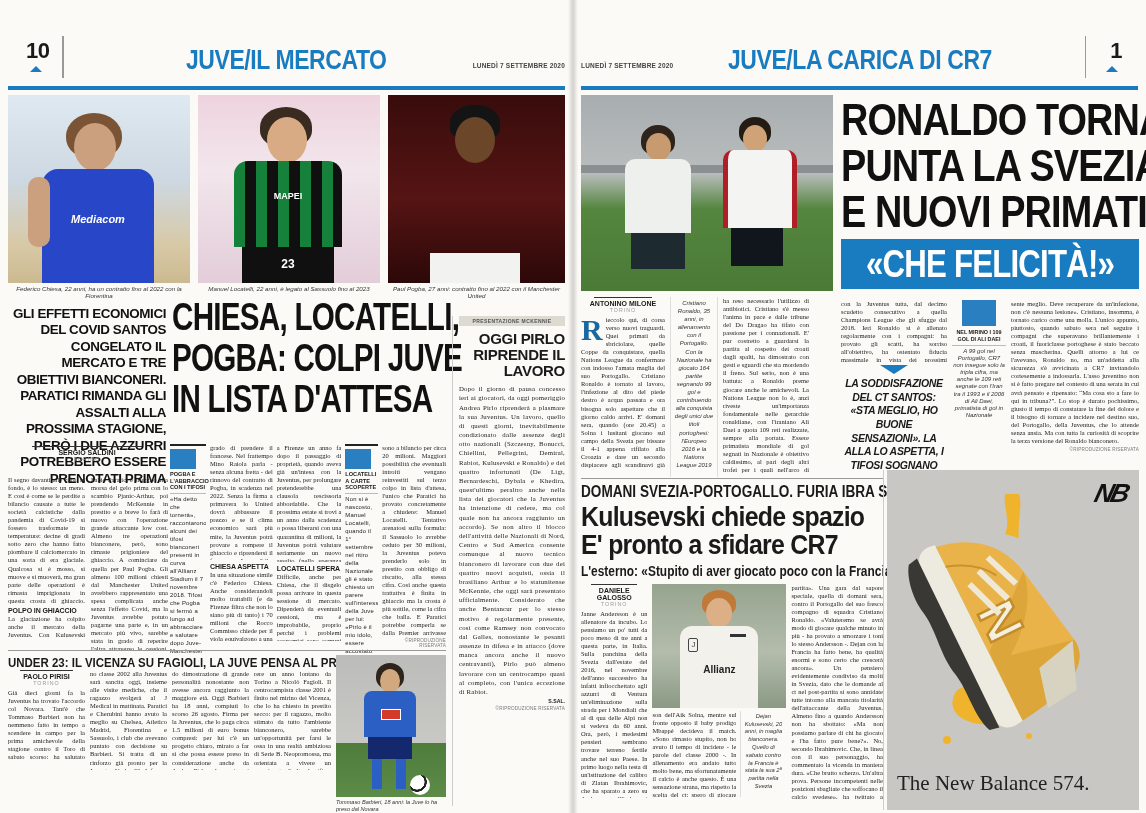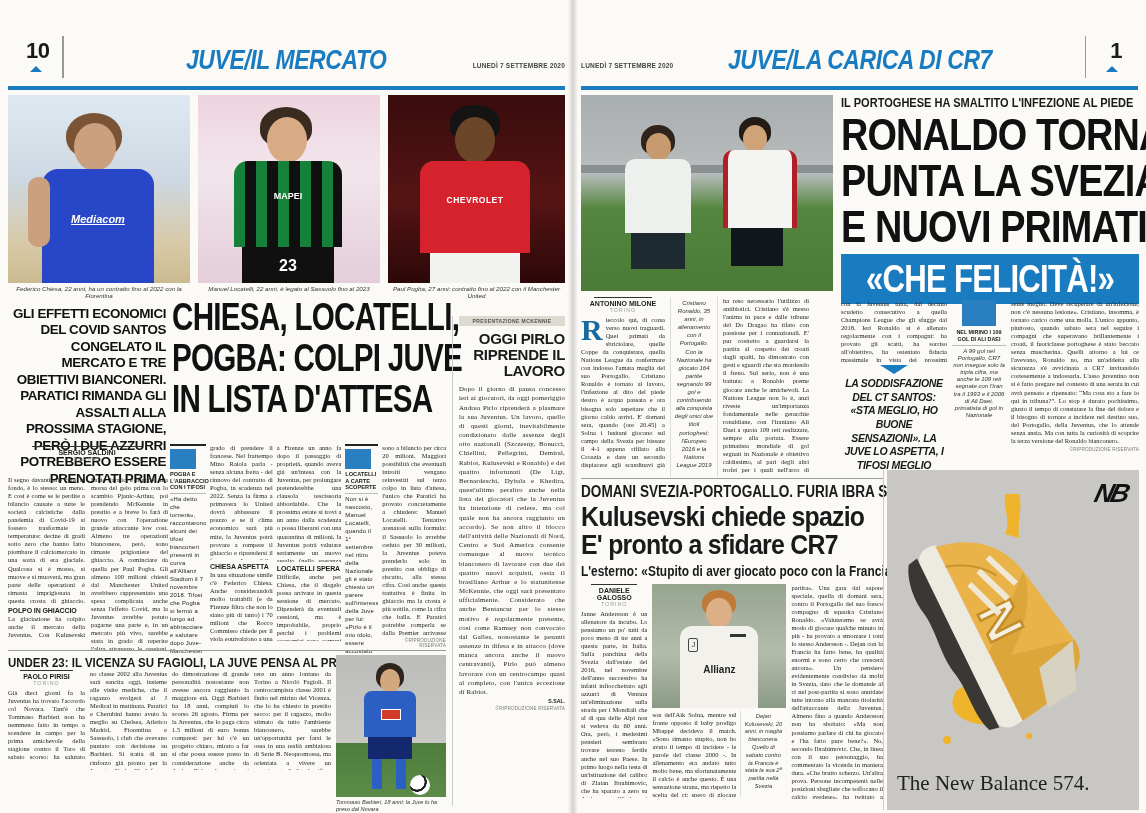--- a/index.html
+++ b/index.html
@@ -8,21 +8,21 @@
   .page{position:absolute;top:0;width:573px;height:813px;}
   #page-l{left:0;} #page-r{left:573px;}
   .fold{position:absolute;left:568px;top:0;width:10px;height:813px;z-index:5;
         background:linear-gradient(90deg,rgba(0,0,0,0),rgba(0,0,0,.16),rgba(0,0,0,0));}
 
   
   .hdr{position:absolute;top:38px;left:8px;width:557px;height:46px;}
   .pgnum{position:absolute;top:0;font-size:22px;font-weight:bold;letter-spacing:-.5px;}
   .pgtri{position:absolute;width:0;height:0;border-left:6px solid transparent;border-right:6px solid transparent;border-bottom:6px solid #1a7cc0;}
   .hvr{position:absolute;top:-2px;width:1.5px;height:42px;background:#999;}
-  .sect{position:absolute;left:0;right:0;top:6px;text-align:center;font-weight:bold;font-size:28px;color:#1a7cc0;letter-spacing:-.5px;font-style:italic;}
+  .sect{position:absolute;left:0;right:0;top:6px;text-align:center;font-weight:bold;font-size:28px;color:#1a7cc0;letter-spacing:-.5px;}
   .sect span{display:inline-block;transform:scaleX(.82);transform-origin:center;white-space:nowrap;}
   .dt{position:absolute;top:24px;font-size:6.5px;font-weight:bold;color:#444;letter-spacing:.2px;}
   .blue-rule{position:absolute;top:86px;left:8px;width:557px;height:4px;background:#1a7cc0;}
 
   
   .bt{font-family:"Liberation Serif",serif;font-size:6.5px;line-height:1.24;text-align:justify;color:#222;overflow:hidden;}
   .sub{font-weight:bold;font-size:7px;font-family:"Liberation Sans",sans-serif;margin:3px 0 1px;letter-spacing:-.1px;}
   .by{text-align:center;margin-bottom:3px;}
   .by .rl{width:70%;margin:0 auto 2px;border-top:1.2px solid #333;}
   .by .n{font-weight:bold;font-size:7px;}
@@ -63,48 +63,45 @@
       <div class="sect"><span>JUVE/IL MERCATO</span></div>
       <div class="dt" style="right:0;">LUNEDÌ 7 SETTEMBRE 2020</div>
     </div>
     <div class="blue-rule"></div>
 
     <div class="abs" style="left:8px;top:95px;width:182px;">
       <div class="ph" style="width:182px;height:188px;background:linear-gradient(180deg,#dfe9f1 0%,#cdd8e2 45%,#d8c9a6 80%,#cbb98f 100%);">
         <div class="abs" style="left:58px;top:18px;width:56px;height:46px;background:#7a5434;border-radius:50% 50% 46% 46%;"></div>
         <div class="head-c" style="left:66px;top:28px;width:42px;height:48px;background:#caa07e;"></div>
         <div class="abs" style="left:34px;top:74px;width:112px;height:116px;background:#2746c8;border-radius:16px 16px 0 0;">
-          <div class="shirt-txt" style="top:44px;font-size:11px;font-style:italic;text-decoration:underline;">Mediacom</div>
+          <div class="shirt-txt" style="top:44px;font-size:11px;font-style:italic;">Mediacom</div>
         </div>
         <div class="abs" style="left:20px;top:82px;width:22px;height:70px;background:#caa07e;border-radius:10px;"></div>
       </div>
       <div class="cap" style="text-align:center;">Federico Chiesa, 22 anni, ha un contratto fino al 2022 con la Fiorentina</div>
     </div>
 
     <div class="abs" style="left:198px;top:95px;width:182px;">
       <div class="ph" style="width:182px;height:188px;background:linear-gradient(180deg,#eed3de 0%,#f2e6ec 40%,#e3cdd9 100%);">
         <div class="abs" style="left:62px;top:12px;width:52px;height:40px;background:#3a2b20;border-radius:50% 50% 40% 40%;"></div>
         <div class="head-c" style="left:69px;top:22px;width:40px;height:46px;background:#d8ab85;"></div>
         <div class="abs" style="left:36px;top:66px;width:108px;height:86px;border-radius:14px 14px 0 0;background:repeating-linear-gradient(90deg,#15813a 0 11px,#101010 11px 22px);">
           <div class="shirt-txt" style="top:30px;font-size:9px;">MAPEI</div>
         </div>
         <div class="abs" style="left:44px;top:152px;width:92px;height:36px;background:#101010;">
-          <div class="shirt-txt" style="top:10px;font-size:16px;">23</div>
+          <div class="shirt-txt" style="top:10px;font-size:12px;">23</div>
         </div>
       </div>
       <div class="cap" style="text-align:center;">Manuel Locatelli, 22 anni, è legato al Sassuolo fino al 2023</div>
     </div>
 
     <div class="abs" style="left:388px;top:95px;width:177px;">
       <div class="ph" style="width:177px;height:188px;background:linear-gradient(180deg,#390c0c 0%,#561414 55%,#2c0808 100%);">
         <div class="abs" style="left:62px;top:10px;width:50px;height:34px;background:#141414;border-radius:50% 50% 30% 30%;"></div>
         <div class="head-c" style="left:67px;top:22px;width:40px;height:46px;background:#6b4629;"></div>
-        <div class="abs" style="left:32px;top:66px;width:110px;height:92px;background:#d5222c;border-radius:14px 14px 0 0;">
-          <div class="shirt-txt" style="top:34px;font-size:8.5px;letter-spacing:.5px;">CHEVROLET</div>
-        </div>
         <div class="abs" style="left:42px;top:158px;width:90px;height:30px;background:#f2f2f0;"></div>
       </div>
       <div class="cap" style="text-align:center;">Paul Pogba, 27 anni: contratto fino al 2022 con il Manchester United</div>
     </div>
 
     <div class="abs" style="left:8px;top:306px;width:158px;font-weight:bold;font-size:13.4px;line-height:1.23;text-align:right;letter-spacing:-.4px;color:#111;">GLI EFFETTI ECONOMICI DEL COVID SANTOS CONGELATO IL MERCATO E TRE OBIETTIVI BIANCONERI. PARATICI RIMANDA GLI ASSALTI ALLA PROSSIMA STAGIONE, PERÒ I DUE AZZURRI POTREBBERO ESSERE PRENOTATI PRIMA</div>
 
     <div class="abs" style="left:8px;top:446px;width:158px;">
       <div class="by">
         <div class="rl"></div>
@@ -212,21 +209,20 @@
       <div class="head-c" style="left:65px;top:38px;width:25px;height:28px;background:#c89a70;"></div>
       <div class="abs" style="left:44px;top:64px;width:66px;height:74px;background:#eef0ee;border-radius:10px 10px 0 0;"></div>
       <div class="abs" style="left:50px;top:138px;width:54px;height:36px;background:#1d2a30;"></div>
       <div class="abs" style="left:158px;top:22px;width:32px;height:28px;background:#241c14;border-radius:50% 50% 40% 40%;"></div>
       <div class="head-c" style="left:162px;top:30px;width:24px;height:27px;background:#cfa278;"></div>
       <div class="abs" style="left:142px;top:55px;width:64px;height:78px;background:#f4f4f2;border-radius:10px 10px 0 0;border-left:5px solid #b01e28;border-right:5px solid #b01e28;"></div>
       <div class="abs" style="left:150px;top:133px;width:52px;height:38px;background:#10161c;"></div>
     </div>
 
     <div class="abs" style="left:268px;top:95px;width:298px;">
-      <div class="kick" style="font-size:13px;"><span>IL PORTOGHESE HA SMALTITO L'INFEZIONE AL PIEDE</span></div>
       <div class="hl" style="font-size:44px;line-height:1.04;margin-top:2px;">
         <span style="transform:scaleX(.86);">RONALDO TORNA</span><br>
         <span style="transform:scaleX(.86);">PUNTA LA SVEZIA</span><br>
         <span style="transform:scaleX(.86);">E NUOVI PRIMATI</span>
       </div>
       <div style="margin-top:5px;height:50px;background:#1a7cc0;display:flex;align-items:center;justify-content:center;">
         <span style="display:inline-block;transform:scaleX(.8);white-space:nowrap;color:#fff;font-weight:bold;font-size:39px;letter-spacing:-1px;">«CHE FELICITÀ!»</span>
       </div>
     </div>
 
@@ -244,21 +240,21 @@
       <div style="width:48px;border-left:1px solid #ddd;border-right:1px solid #ddd;padding:0 3px;box-sizing:border-box;overflow:hidden;">
         <div class="cap" style="text-align:center;font-size:6px;line-height:1.35;">Cristiano Ronaldo, 35 anni, in allenamento con il Portogallo. Con la Nazionale ha giocato 164 partite segnando 99 gol e contribuendo alla conquista degli unici due titoli portoghesi: l'Europeo 2016 e la Nations League 2019</div>
       </div>
       <div class="bt" style="width:86px;height:178px;">ha reso necessario l'utilizzo di antibiotici. Cristiano s'è messo l'anima in pace e dalle tribune del Do Dragao ha tifato con passione per i connazionali. E' pur costretto a guardarsi la partita al cospetto dei croati dagli spalti, ha dimostrato con gesti e sguardi che sta mordendo il freno. Sul serio, non è una battuta: a Ronaldo preme giocare anche le amichevoli. La Nations League non lo è, anzi riveste un'importanza fondamentale nelle gerarchie ronaldiane, con l'iraniano Ali Daei a quota 109 reti realizzate, sempre alla portata. Essere primatista mondiale di gol segnati in Nazionale è obiettivo caldissimo, al pari degli altri trofei per i quali nell'arco di questa stagione lotterà</div>
     </div>
 
     <div class="abs" style="left:268px;top:300px;width:298px;height:174px;display:flex;gap:5px;">
       <div style="width:106px;overflow:hidden;">
         <div class="bt" style="max-height:62px;">con la Juventus tutta, dal decimo scudetto consecutivo a quella Champions League che gli sfugge dal 2018. Ieri Ronaldo si è allenato regolarmente con i compagni: ha provato gli scatti, ha sorriso all'obiettivo, ha ostentato fiducia massimale in vista dei prossimi impegni. «Feliz por estar de volta», ha scritto su Instagram. «Felice di essere tornato», la banale traduzione che poi banale non è se il messaggio tocca i cuori dei quasi 238 milioni di seguaci del calciatore più forte del mondo.</div>
         <div class="tri-d"></div>
-        <div class="pullq">LA SODDISFAZIONE DEL CT SANTOS: «STA MEGLIO, HO BUONE SENSAZIONI». LA JUVE LO ASPETTA, I TIFOSI MEGLIO</div>
+        <div class="pullq">LA SODDISFAZIONE DEL CT SANTOS: «STA MEGLIO, HO BUONE SENSAZIONI». LA ALLA LO ASPETTA, I TIFOSI SOGNANO</div>
 
       </div>
       <div style="width:54px;overflow:hidden;">
         <div style="width:34px;height:26px;background:#2a7fc0;margin:0 auto 3px;"></div>
         <div style="font-size:5.4px;font-weight:bold;text-align:center;line-height:1.25;border-bottom:1px solid #bbb;padding-bottom:2px;margin-bottom:2px;">NEL MIRINO I 109 GOL DI ALI DAEI</div>
         <div class="cap" style="font-size:6px;text-align:center;max-height:120px;overflow:hidden;">A 99 gol nel Portogallo, CR7 non insegue solo la tripla cifra, ma anche le 109 reti segnate con l'Iran tra il 1993 e il 2006 di Ali Daei, primatista di gol in Nazionale</div>
       </div>
       <div style="width:128px;overflow:hidden;">
         <div class="bt" style="max-height:158px;">sente meglio. Deve recuperare da un'infezione, non c'è nessuna lesione». Cristiano, insomma, è tornato carico come una molla. L'unico appunto, piuttosto, quando sabato sera nel seguire i compagni che superavano brillantemente i croati, il fuoriclasse portoghese è stato beccato senza mascherina. Quelli attorno a lui ce l'avevano, Ronaldo no, ma un'addetta alla sicurezza s'è avvicinata a CR7 invitandolo cortesemente a indossarla. L'asso juventino non si è fatto pregare nel contesto di una serata in cui avrà pensato e ripensato: “Ma cosa sto a fare io qui in tribuna?”. Lo stop è durato pochissimo, giusto il tempo di constatare la fine del dolore e il bisogno di tornare a incidere nel destino suo, del Portogallo, della Juventus, che lo attende senza ansia. Ma con tutta la curiosità di scoprire la terza versione del Ronaldo bianconero.</div>
         <div class="rights">©RIPRODUZIONE RISERVATA</div>

